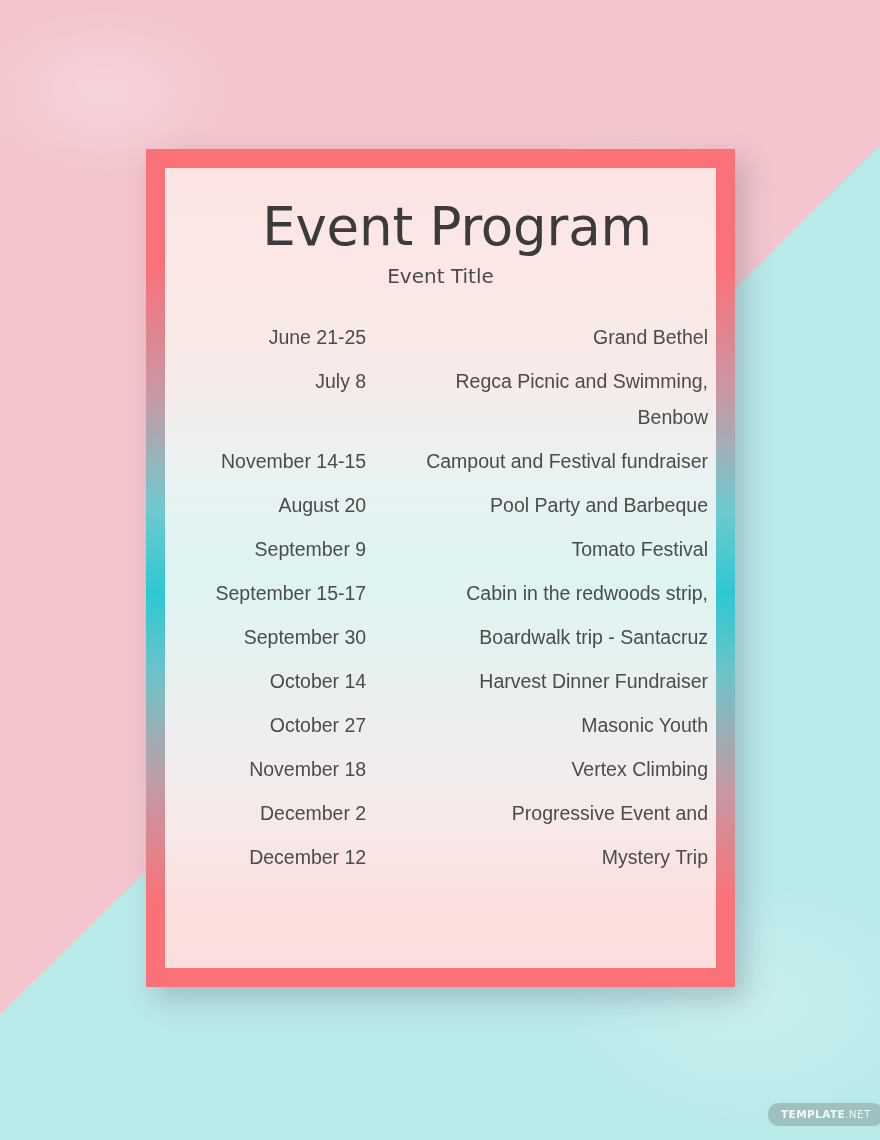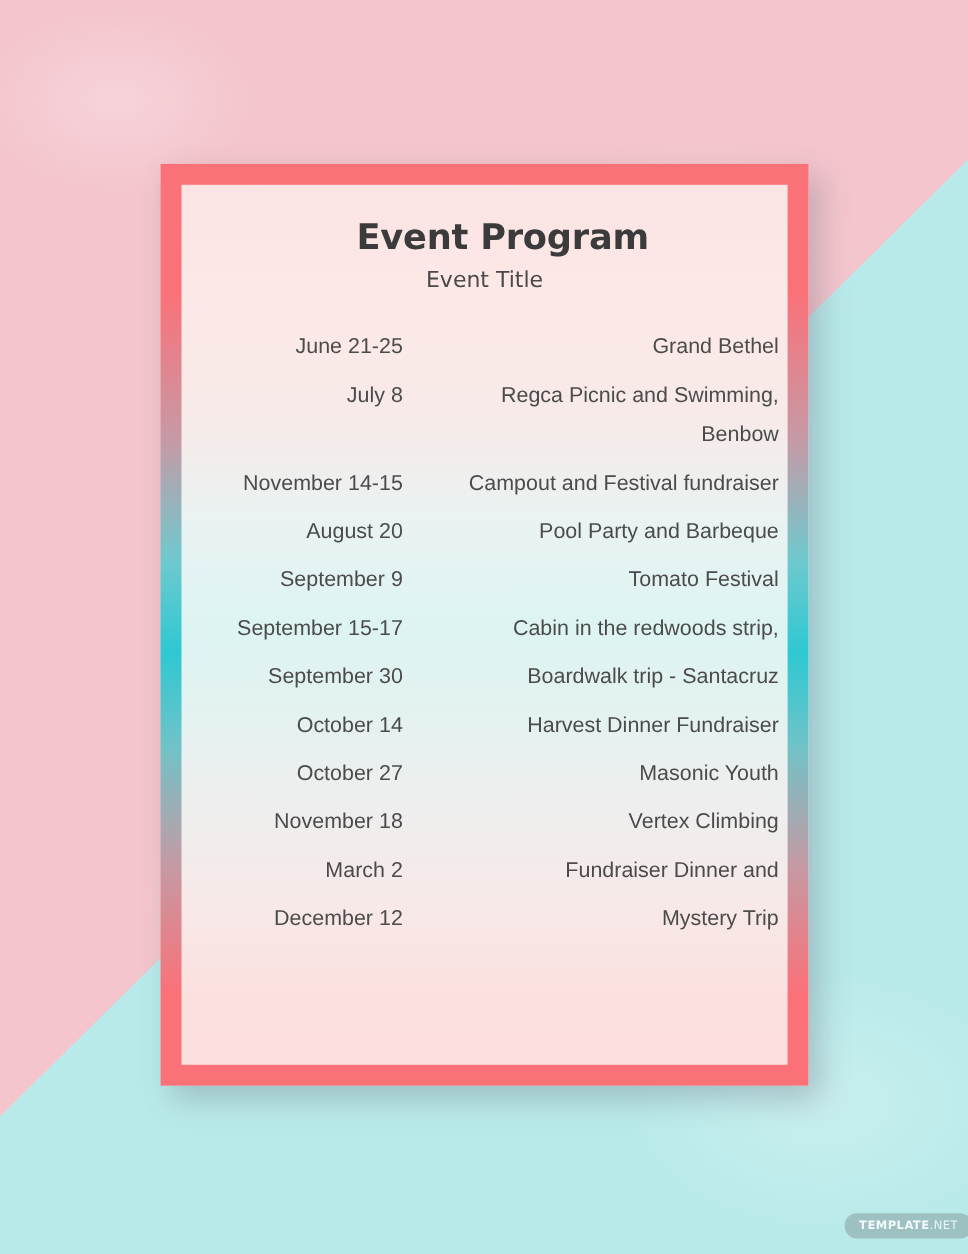--- a/index.html
+++ b/index.html
@@ -85,22 +85,22 @@
   }
 
   
   #header {
     padding-top: 31px;
     text-align: center;
   }
   #program-title {
     margin: 0;
     font-family: "DejaVu Sans", sans-serif;
-    font-size: 32px;
-    font-weight: 700;
+    font-size: 53px;
+    font-weight: 400;
     letter-spacing: -0.2px;
     color: #3b3b3b;
     line-height: 1.05;
     padding-left: 33px;
   }
   #event-title {
     margin: 10px 0 0 0;
     font-family: "DejaVu Sans", sans-serif;
     font-size: 20px;
     font-weight: 400;
@@ -206,22 +206,22 @@
           </tr>
           <tr class="row">
             <td class="row-date">October 27</td>
             <td class="row-event">Masonic Youth</td>
           </tr>
           <tr class="row">
             <td class="row-date">November 18</td>
             <td class="row-event">Vertex Climbing</td>
           </tr>
           <tr class="row">
-            <td class="row-date">March 2</td>
-            <td class="row-event">Fundraiser Dinner and</td>
+            <td class="row-date">December 2</td>
+            <td class="row-event">Progressive Event and</td>
           </tr>
           <tr class="row">
             <td class="row-date">December 12</td>
             <td class="row-event">Mystery Trip</td>
           </tr>
         </tbody>
     </table>
 
   </div>
 </div>

